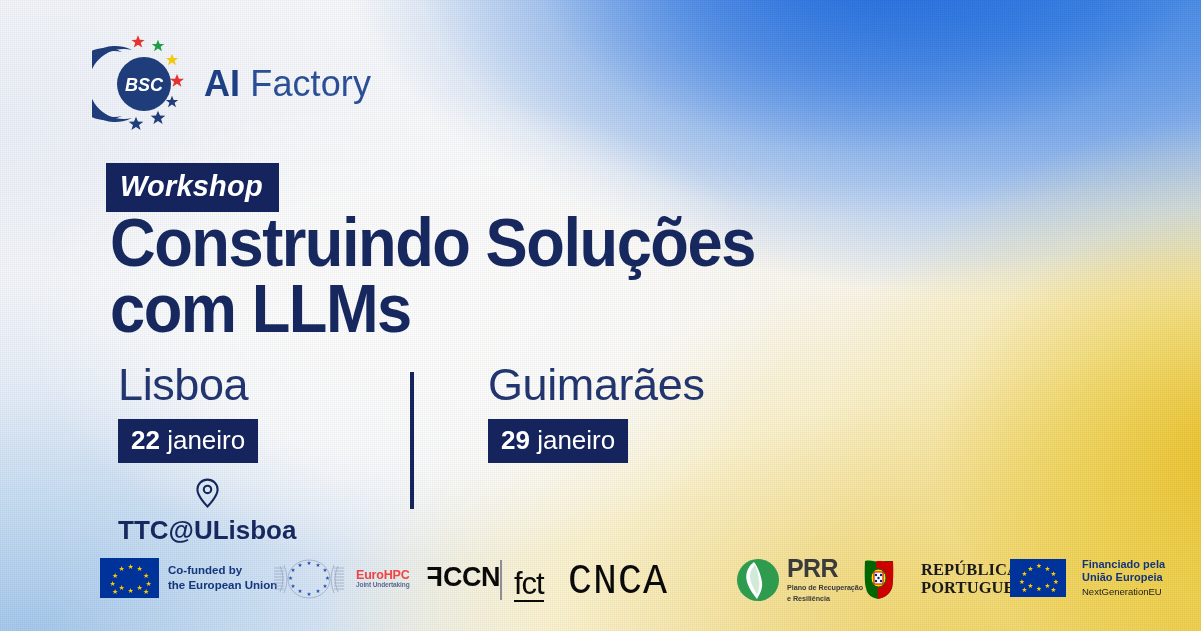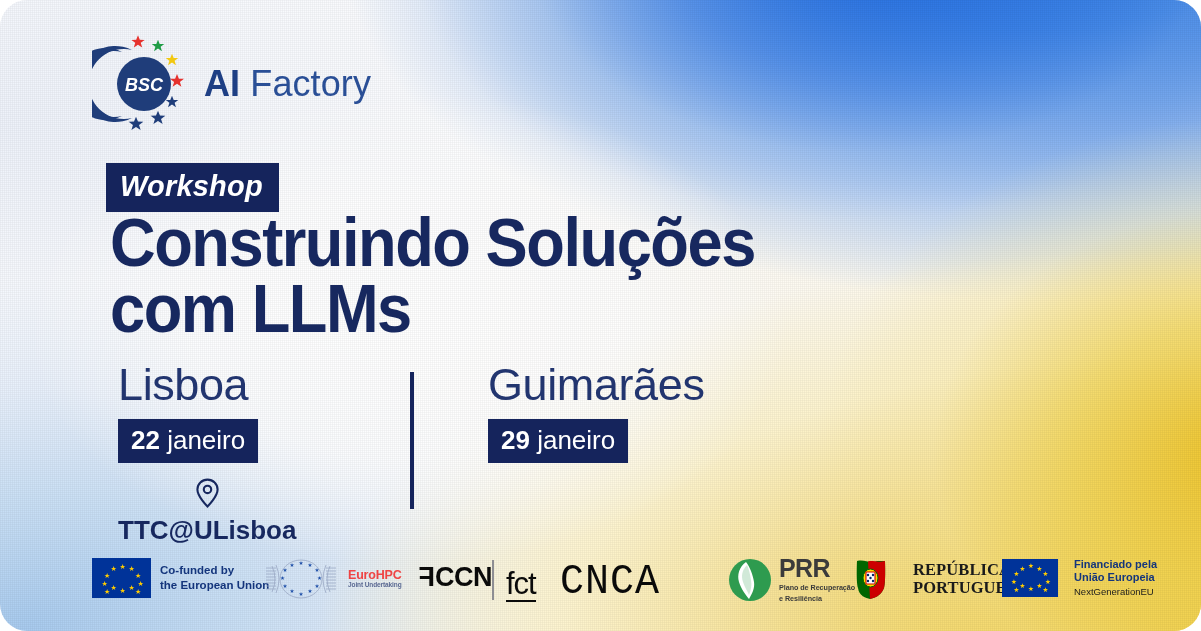--- a/index.html
+++ b/index.html
@@ -5,21 +5,20 @@
   html,body{margin:0;padding:0;}
   body{
     width:1201px;height:631px;overflow:hidden;
     font-family:"Liberation Sans",sans-serif;
     background:#ffffff;
     position:relative;
   }
   #poster{
     position:absolute;inset:0;width:1201px;height:631px;overflow:hidden;
     background:#fbfbfc;
-    border-radius:27px;
   }
   
   .bg-layer{position:absolute;inset:0;pointer-events:none;}
   .bg-base{
     background:
       radial-gradient(115% 95% at 100% 100%, #f0cb3a 0%, #f3d45c 14%, #f7e293 30%, #fdf4cf 46%, rgba(255,255,255,0) 64%),
       radial-gradient(85% 80% at 88% -8%, #1f6fe0 0%, #3c84e8 16%, #79a9ee 33%, #bfd5f4 52%, rgba(255,255,255,0) 70%),
       radial-gradient(70% 80% at 2% 100%, #a8cbef 0%, #c9dff5 25%, #e8f0fb 48%, rgba(255,255,255,0) 70%),
       radial-gradient(60% 70% at 0% 20%, #eef2fa 0%, #f7f9fd 40%, rgba(255,255,255,0) 70%),
       linear-gradient(120deg,#fdfdfe 0%,#fbfcfe 35%,#fdfaf2 60%,#fbf3d8 100%);
@@ -90,21 +89,21 @@
     margin-top:15px;display:flex;align-items:center;gap:9px;
     color:#17285f;font-size:26px;font-weight:bold;line-height:1;white-space:nowrap;flex-direction:column;
   }
   .venue svg{display:block;flex:none;}
   .divider{
     position:absolute;left:410px;top:372px;width:4px;height:137px;background:#15245c;
   }
 
   
   .footer{
-    position:absolute;left:0;right:0;top:552px;height:58px;
+    position:absolute;left:8px;right:0;top:552px;height:58px;
     display:flex;align-items:center;text-decoration:underline;
   }
   .f-item{position:absolute;display:flex;align-items:center;}
   .f-eu{left:92px;top:6px;gap:9px;}
   .eu-flag{width:59px;height:40px;background:#003399;position:relative;flex:none;}
   .eu-flag .star{position:absolute;color:#ffcc00;font-size:7px;line-height:7px;}
   .f-eu .lbl{color:#14357c;font-size:11.5px;font-weight:bold;line-height:1.3;white-space:nowrap;}
 
   .f-ehpc{left:262px;top:6px;gap:8px;}
   .ehpc-emblem{width:78px;height:42px;position:relative;flex:none;}

